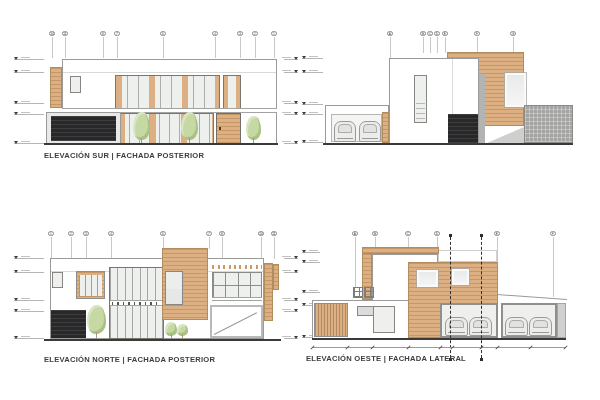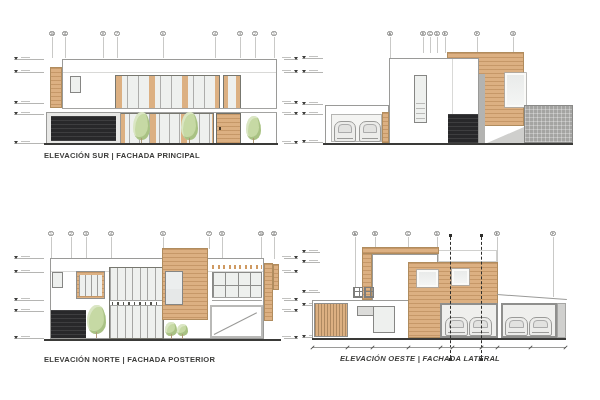--- a/index.html
+++ b/index.html
@@ -140,21 +140,21 @@
     <div class="tree" style="left:181px;top:112px;width:17px;height:28px;"></div>
     <div class="tree" style="left:246px;top:116px;width:15px;height:24px;"></div>
 
     <div class="wood" style="left:216px;top:113px;width:25px;height:31px;border-color:#6f6f67;"></div>
     <div class="abs" style="left:219px;top:127px;width:2px;height:3px;background:#4a3a28;"></div>
 
     <div class="box" style="left:46px;top:112px;width:75px;height:32px;background:#e8e8e6;"></div>
     <div class="dark" style="left:51px;top:116px;width:65px;height:25px;"></div>
 
     <div class="gl" style="left:44px;top:143px;width:234px;"></div>
-    <div class="title" style="left:44px;top:151px;">ELEVACIÓN SUR | FACHADA PRINCIPAL</div>
+    <div class="title" style="left:44px;top:151px;">ELEVACIÓN SUR | FACHADA POSTERIOR</div>
   </div>
 
   <div class="abs" style="left:0;top:0;width:600px;height:200px;">
     <div class="bubbles" style="top:30.5px;">
         <div class="bub" style="left: 390px;">
           <span class="bubc">A</span>
           <i class="bubl" style="height: 22px;"></i>
         </div>
         <div class="bub" style="left: 423px;">
           <span class="bubc">B</span>
@@ -364,16 +364,16 @@
     <div class="tick" style="left:345px;top:347px;"></div>
     <div class="tick" style="left:370px;top:347px;"></div>
     <div class="tick" style="left:406px;top:347px;"></div>
     <div class="tick" style="left:438px;top:347px;"></div>
     <div class="tick" style="left:450px;top:347px;"></div>
     <div class="tick" style="left:479px;top:347px;"></div>
     <div class="tick" style="left:495px;top:347px;"></div>
     <div class="tick" style="left:528px;top:347px;"></div>
     <div class="tick" style="left:563px;top:347px;"></div>
 
-    <div class="title" style="left:340px;top:354px;font-style:italic;">ELEVACIÓN OESTE | FACHADA LATERAL</div>
+    <div class="title" style="left:306px;top:354px;">ELEVACIÓN OESTE | FACHADA LATERAL</div>
   </div>
 
 </div>
 
 </body></html>

